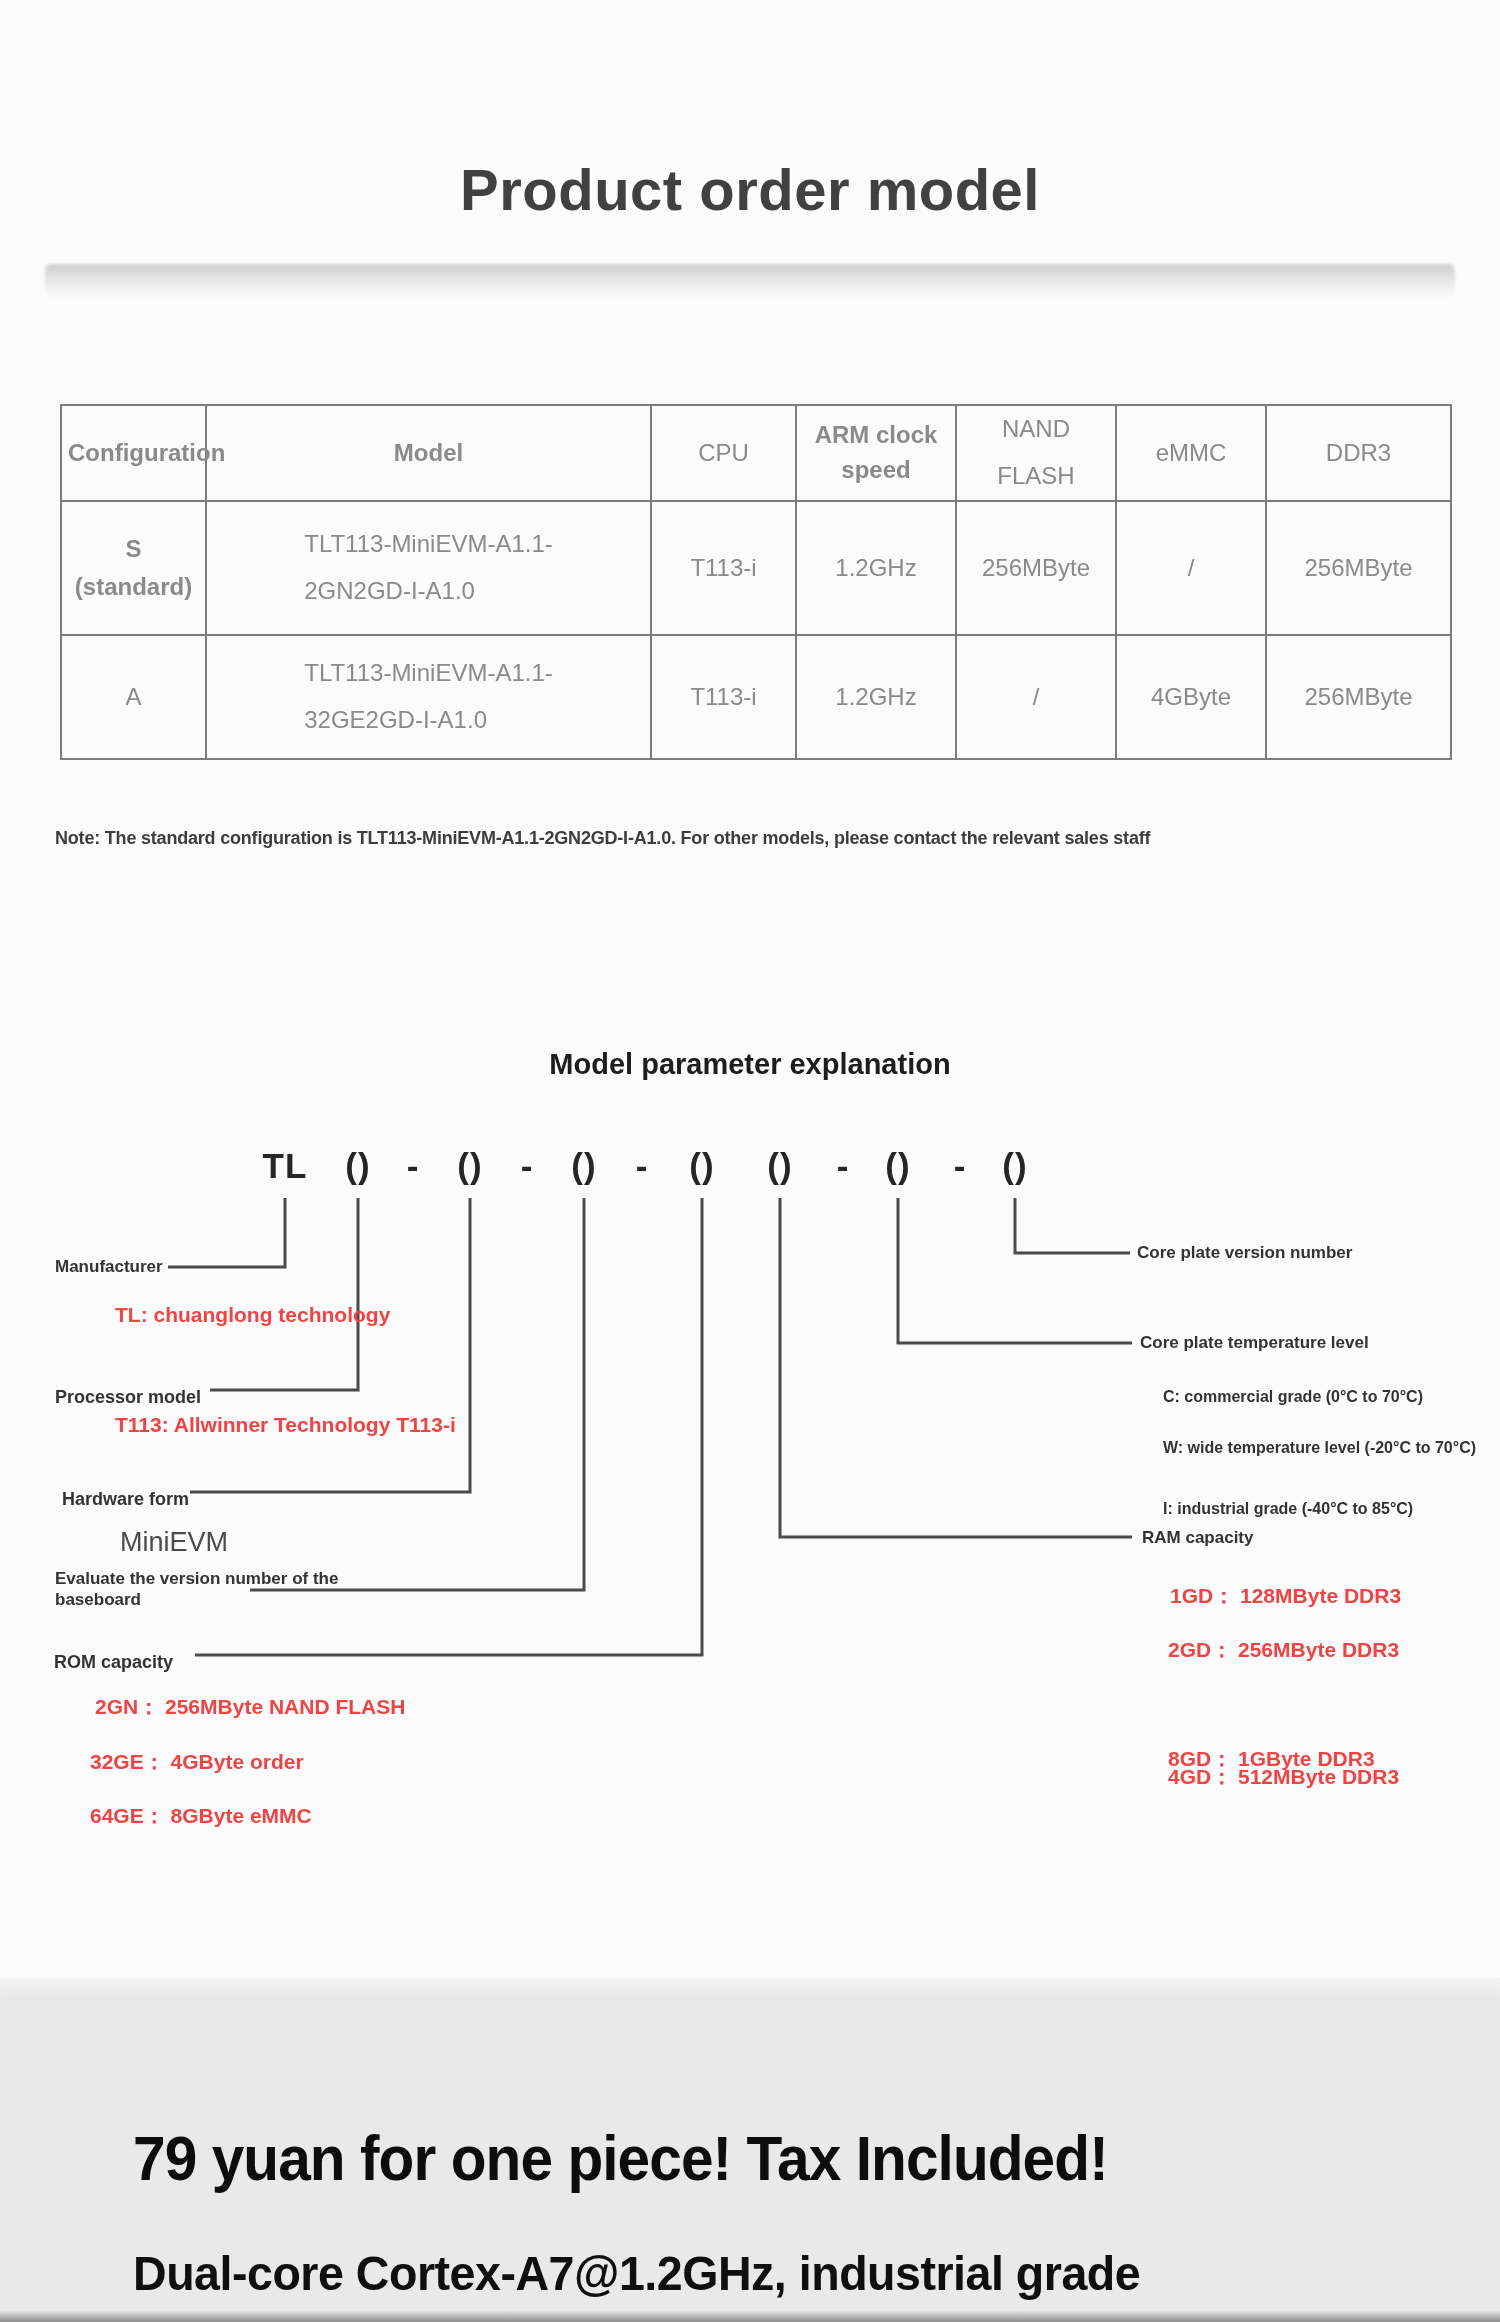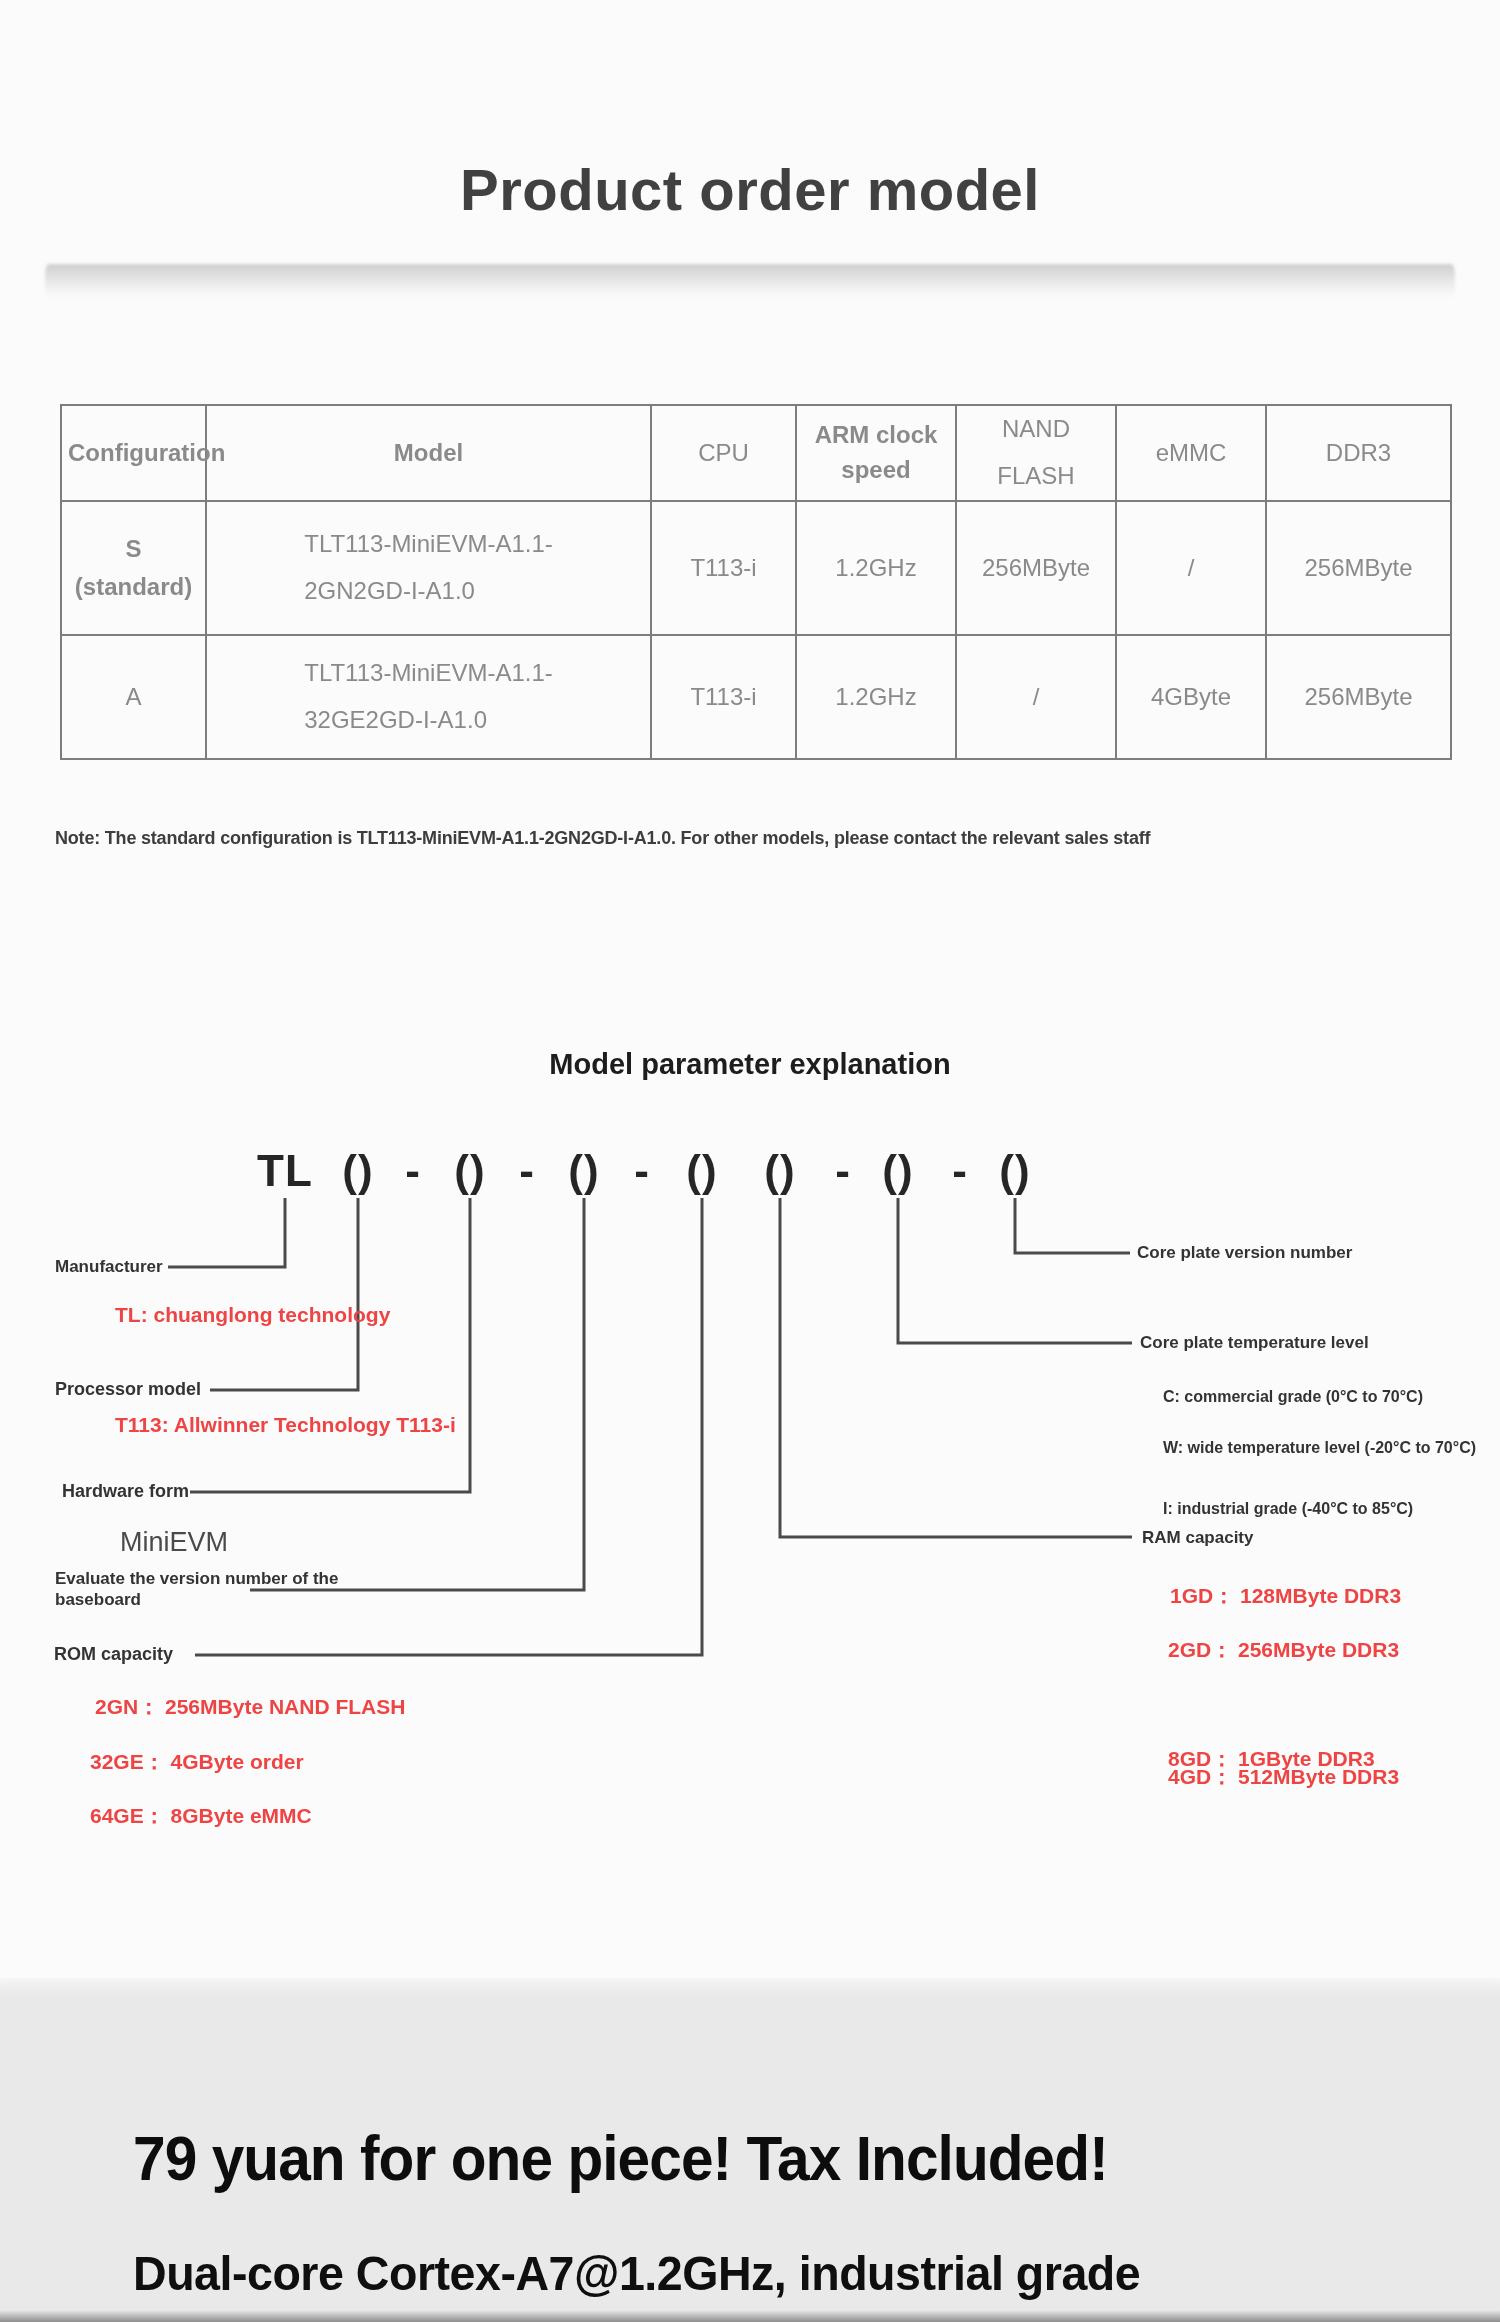--- a/index.html
+++ b/index.html
@@ -40,26 +40,26 @@
   td.c-model .inner{display:inline-block;text-align:left;}
 
   
   .note{left:55px;top:828px;font-size:18px;font-weight:700;color:#3d3d3d;letter-spacing:-.2px;}
 
   
   .section-title{left:0;top:1048px;width:1500px;text-align:center;
     font-size:29px;font-weight:700;color:#1d1d1d;}
 
   .token{position:absolute;top:1146px;transform:translateX(-50%);
-    font-size:44px;font-weight:600;color:#262626;letter-spacing:1px;}
+    font-size:35px;font-weight:600;color:#262626;letter-spacing:1px;}
 
   svg.connectors{position:absolute;left:0;top:1140px;}
 
   .lbl{position:absolute;font-weight:700;color:#333;line-height:1.25;}
-  .lbl.s18{font-size:18px;}
+  .lbl.s18{font-size:18px;margin-top:8px;}
   .lbl.s17{font-size:17px;}
   .lbl.s16{font-size:16px;}
   .lbl.s21{font-size:21px;color:#ef4444;}
   .lbl.plain{font-weight:400;font-size:27px;color:#4a4a4a;}
 
   
   .footer-bg{left:0;top:1978px;width:1500px;height:332px;background:#e9e9e9;
     box-shadow:inset 0 18px 18px -14px rgba(255,255,255,.9);}
   .footer-edge{left:0;top:2310px;width:1500px;height:12px;
     background:linear-gradient(180deg,#e9e9e9,#8d8d8d);}

